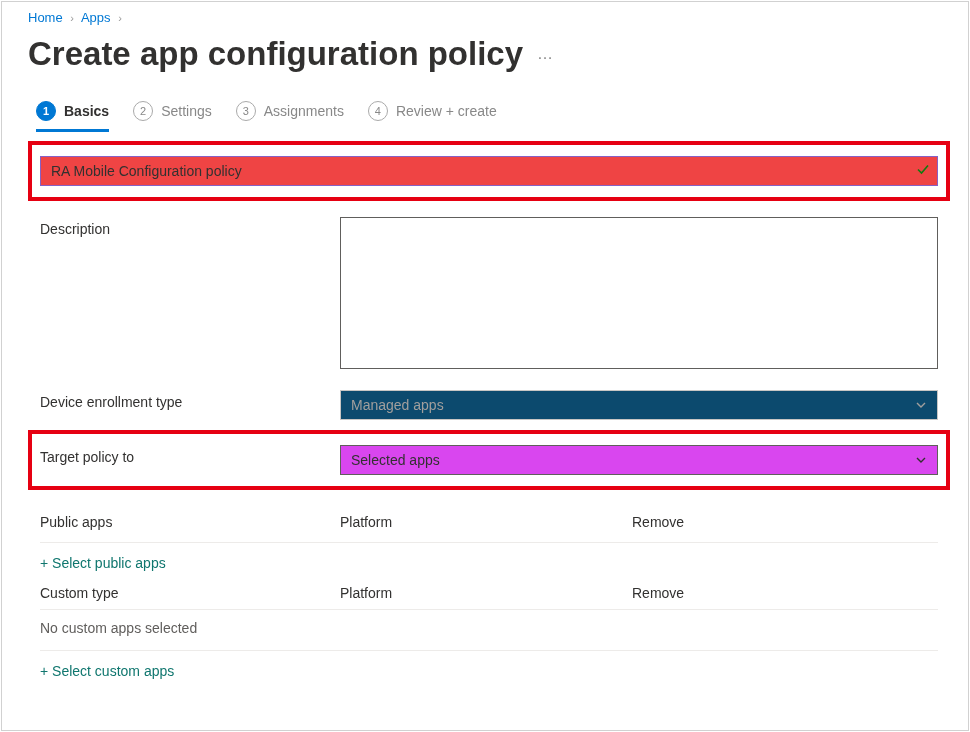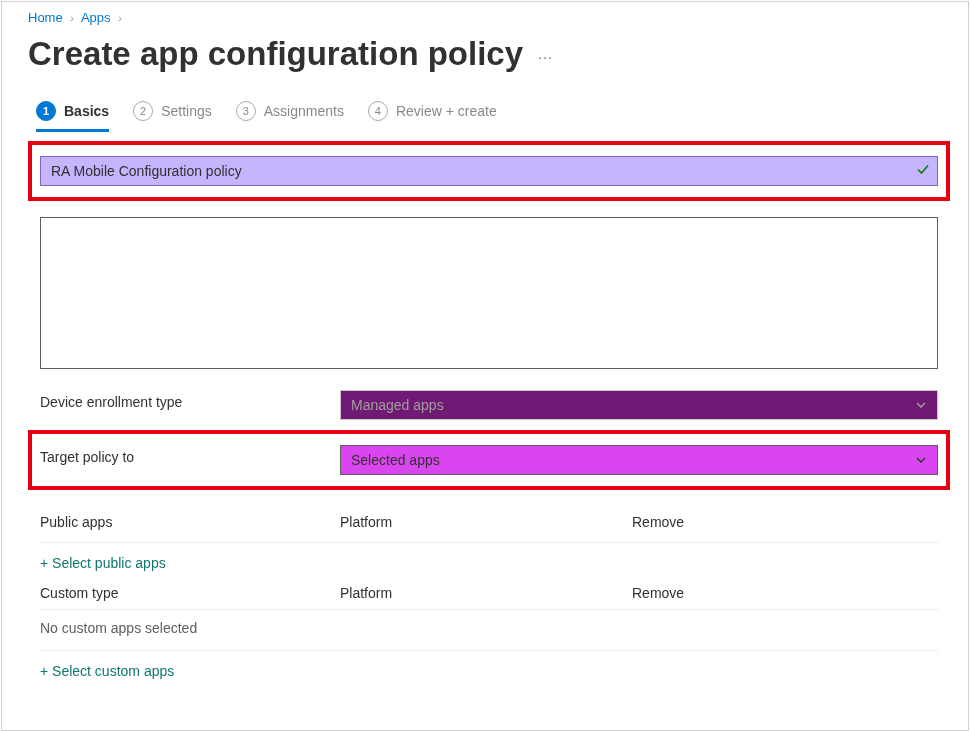--- a/index.html
+++ b/index.html
@@ -109,21 +109,21 @@
     position: relative;
   }
   .text-input {
     width: 100%;
     height: 30px;
     border: 1px solid #8661c5;
     padding: 0 32px 0 10px;
     font-size: 14px;
     color: #323130;
     outline: none;
-    background: #c4b5fd;
+    background: #ef4444;
   }
   .valid-check {
     position: absolute;
     right: 8px;
     top: 50%;
     transform: translateY(-50%);
     color: #107c10;
     font-size: 14px;
   }
   .textarea {
@@ -143,21 +143,21 @@
     border: 1px solid #605e5c;
     padding: 0 32px 0 10px;
     font-size: 14px;
     background: #d946ef;
     position: relative;
     display: flex;
     align-items: center;
     cursor: pointer;
   }
   .select.disabled {
-    background: #701a75;
+    background: #0c4a6e;
     color: #a19f9d;
     border-color: #c8c6c4;
     cursor: default;
   }
   .chevron {
     position: absolute;
     right: 10px;
     top: 50%;
     transform: translateY(-50%);
   }
@@ -233,20 +233,21 @@
         <span class="valid-check">
           <svg width="14" height="14" viewBox="0 0 14 14">
               <path d="M2 7 L5.5 10.5 L12 3" stroke="#107c10" stroke-width="1.6" fill="none"></path>
             </svg>
         </span>
       </div>
     </div>
   </div>
 
   <div class="form-row" style="padding:10px 12px 0 12px;">
+    <div class="form-label">Description</div>
     <div class="input-wrap">
       <textarea class="textarea" style=""></textarea>
     </div>
   </div>
 
   <div class="form-row" style="padding:18px 12px 0 12px;">
     <div class="form-label">Device enrollment type</div>
     <div class="input-wrap">
       <div class="select disabled">
         <span>Managed apps</span>

